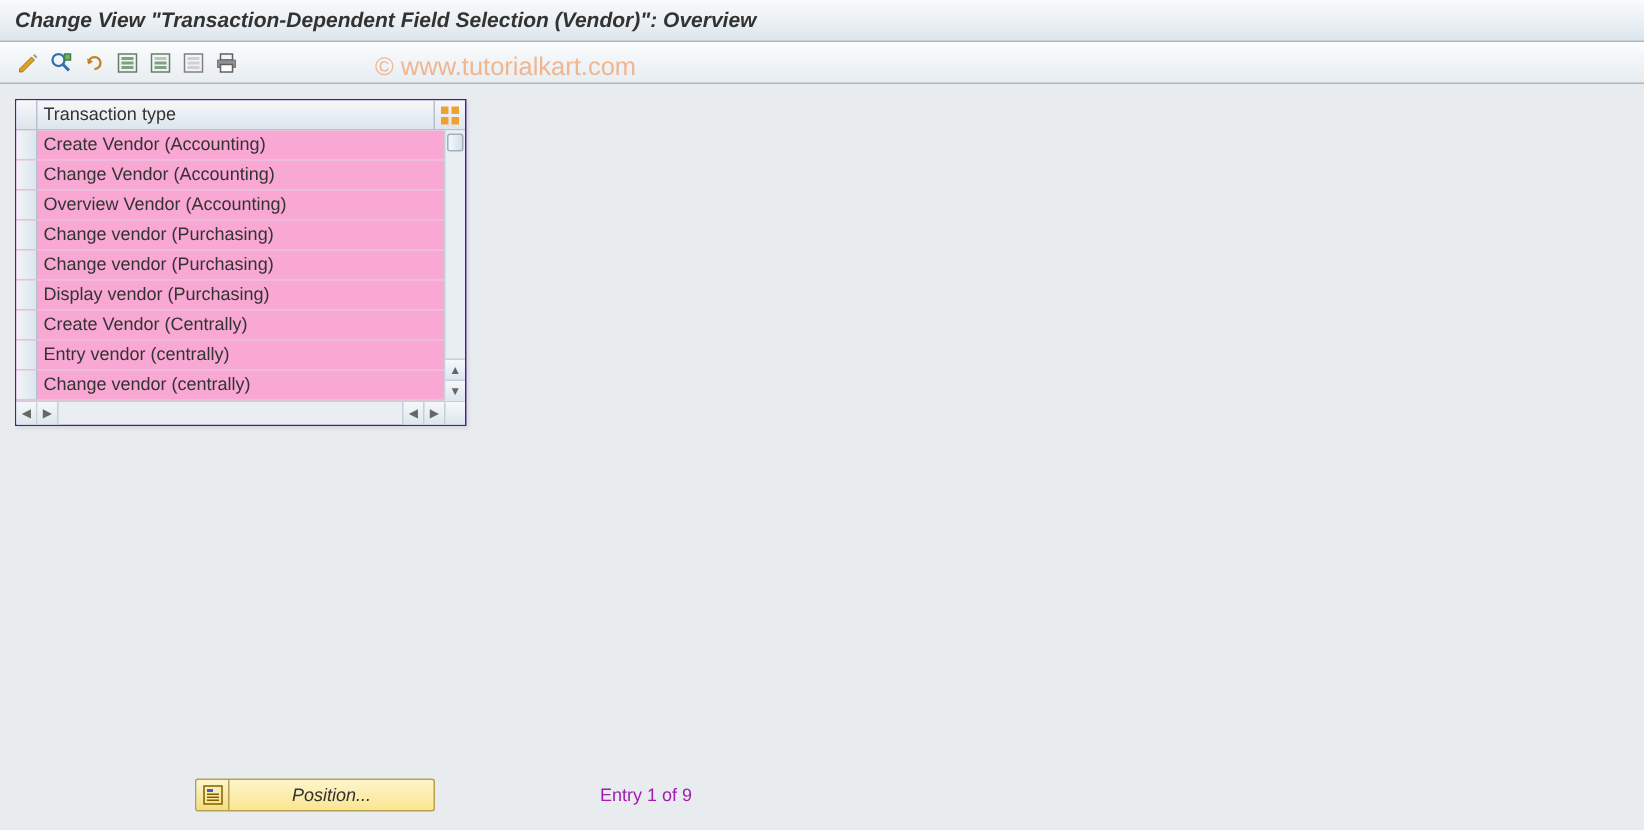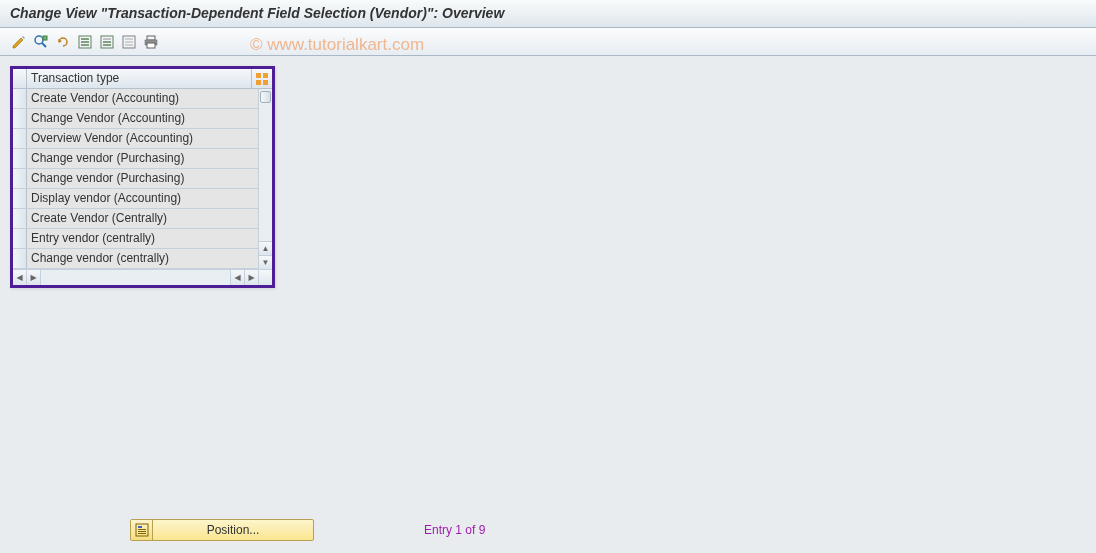--- a/index.html
+++ b/index.html
@@ -57,22 +57,22 @@
       color: rgba(241, 122, 40, 0.5);
       pointer-events: none;
       z-index: 100;
     }
     .content-area {
       padding: 10px;
       height: calc(100% - 56px);
       position: relative;
     }
     .table-panel {
-      width: 265px;
-      border: 3px solid #4c1d95;
+      width: 301px;
+      border: 1px solid #4c1d95;
       background: #fff;
       box-shadow: 1px 1px 3px rgba(0,0,0,0.1);
     }
     .table-header-row {
       display: flex;
       background: linear-gradient(to bottom, #f5f8fa 0%, #dde6ed 100%);
       border-bottom: 1px solid #b5c2cd;
       height: 20px;
     }
     .table-header-marker {
@@ -97,21 +97,21 @@
     .table-body-wrap {
       display: flex;
     }
     .table-rows-col {
       flex: 1;
     }
     .table-row {
       display: flex;
       height: 20px;
       border-bottom: 1px solid #c5d0da;
-      background: #e5e5e5;
+      background: #f9a8d4;
     }
     .row-marker {
       width: 14px;
       background: linear-gradient(to right, #f0f4f7 0%, #dde6ed 100%);
       border-right: 1px solid #b5c2cd;
       cursor: pointer;
     }
     .row-cell {
       flex: 1;
       padding: 2px 4px;
@@ -193,24 +193,25 @@
       display: flex;
       align-items: center;
       gap: 40px;
     }
     .position-button {
       display: flex;
       align-items: center;
       background: linear-gradient(to bottom, #fdf5cc 0%, #fae690 100%);
       border: 1px solid #b8a050;
       height: 22px;
-      width: 184px;
+      width: 160px;
       cursor: pointer;
       border-radius: 2px;
       overflow: hidden;
+      font-style: italic;
     }
     .position-button-icon {
       width: 22px;
       height: 100%;
       display: flex;
       align-items: center;
       justify-content: center;
       border-right: 1px solid #b8a050;
       background: linear-gradient(to bottom, #fdf5cc 0%, #f5de80 100%);
     }
@@ -320,21 +321,21 @@
           <div class="table-row">
             <div class="row-marker"></div>
             <div class="row-cell">Change vendor (Purchasing)</div>
           </div>
           <div class="table-row">
             <div class="row-marker"></div>
             <div class="row-cell">Change vendor (Purchasing)</div>
           </div>
           <div class="table-row">
             <div class="row-marker"></div>
-            <div class="row-cell">Display vendor (Accounting)</div>
+            <div class="row-cell">Display vendor (Purchasing)</div>
           </div>
           <div class="table-row">
             <div class="row-marker"></div>
             <div class="row-cell">Create Vendor (Centrally)</div>
           </div>
           <div class="table-row">
             <div class="row-marker"></div>
             <div class="row-cell">Entry vendor (centrally)</div>
           </div>
           <div class="table-row">

